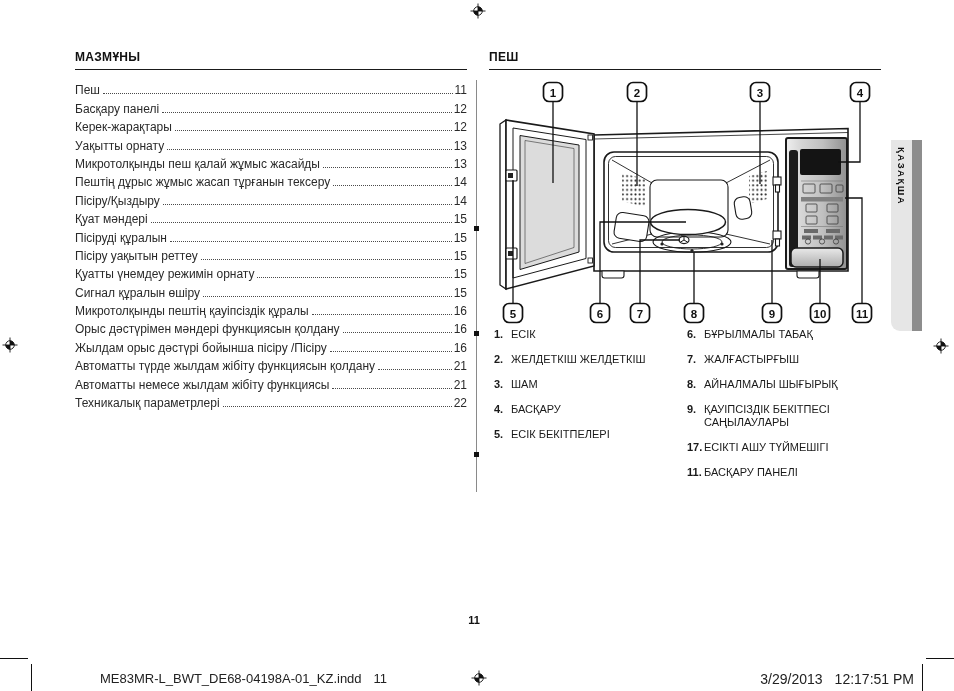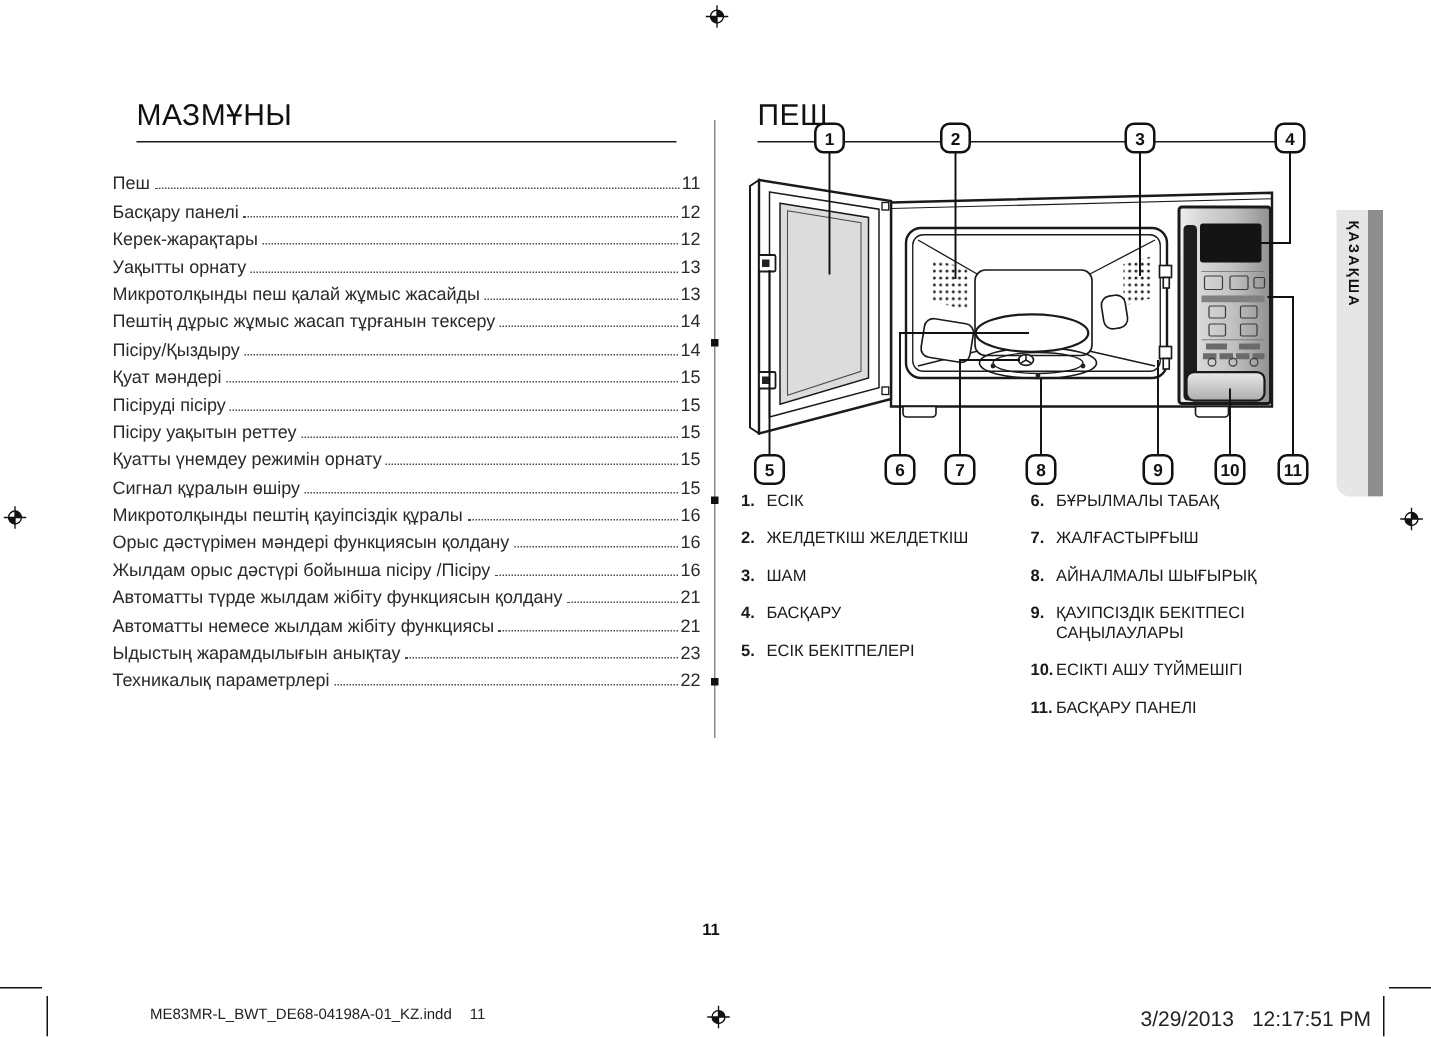--- a/index.html
+++ b/index.html
@@ -3,21 +3,21 @@
 <meta charset="utf-8">
 <style>
   html,body { margin:0; padding:0; }
   body {
     width:954px; height:691px; position:relative; overflow:hidden;
     background:#ffffff;
     font-family:"Liberation Sans","DejaVu Sans",sans-serif;
     color:#1a1a1a;
   }
   .col-title {
-    margin:16px; font-size:20px; font-weight:normal; letter-spacing:.3px; color:#111;
+    margin:0; font-size:12px; font-weight:bold; letter-spacing:.3px; color:#111;
     padding-bottom:5px; border-bottom:1.6px solid #1a1a1a;
   }
   
   .toc { position:absolute; left:75px; top:50px; width:392px; }
   .toc-list { margin-top:9px; }
   .toc-row { display:flex; align-items:flex-end; height:18.4px; font-size:12px; color:#2a2a2a; }
   .toc-label { white-space:nowrap; }
   .toc-dots { flex:1; border-bottom:1.6px dotted #4a4a4a; margin:0 2px 3px 3px; min-width:8px; }
   
   .divider { position:absolute; left:476px; top:80px; width:1px; height:412px; background:#8a8a8a; }
@@ -35,21 +35,21 @@
   .part-num { font-weight:bold; width:17px; flex-shrink:0; }
   
   .side-tab { position:absolute; left:891px; top:140px; width:31px; height:191px;
     background:#e6e6e6; border-radius:0 0 0 9px; overflow:hidden; }
   .side-tab-strip { position:absolute; right:0; top:0; bottom:0; width:10px; background:#8d8d8d; }
   .side-tab-text { position:absolute; top:7px; left:5px; writing-mode:vertical-rl;
     font-size:9.5px; font-weight:bold; letter-spacing:1.5px; color:#111; white-space:nowrap; }
   
   .page-num { position:absolute; left:460px; top:614px; width:28px; text-align:center;
     font-size:11px; font-weight:bold; color:#111; }
-  .footer-left  { position:absolute; left:100px; top:671px; font-size:10px; color:#222; }
+  .footer-left  { position:absolute; left:100px; top:671px; font-size:13px; color:#222; }
   .footer-right { position:absolute; right:40px; top:671px; font-size:14px; color:#222; }
   .f-gap { display:inline-block; width:12px; }
   .regmark { position:absolute; width:16px; height:16px; }
   .crop { position:absolute; background:#111; }
   .crop-hl { left:0;   top:658px; width:28px;  height:1.3px; }
   .crop-vl { left:31px; top:664px; width:1.3px; height:27px; }
   .crop-hr { left:926px; top:658px; width:28px; height:1.3px; }
   .crop-vr { left:922px; top:664px; width:1.3px; height:27px; }
 </style>
 </head>
@@ -126,21 +126,21 @@
         <span class="toc-label">Пісіру/Қыздыру</span>
         <span class="toc-dots"></span>
         <span class="toc-page">14</span>
       </div>
     <div class="toc-row">
         <span class="toc-label">Қуат мәндері</span>
         <span class="toc-dots"></span>
         <span class="toc-page">15</span>
       </div>
     <div class="toc-row">
-        <span class="toc-label">Пісіруді пісіру</span>
+        <span class="toc-label">Пісіруді құралын</span>
         <span class="toc-dots"></span>
         <span class="toc-page">15</span>
       </div>
     <div class="toc-row">
         <span class="toc-label">Пісіру уақытын реттеу</span>
         <span class="toc-dots"></span>
         <span class="toc-page">15</span>
       </div>
     <div class="toc-row">
         <span class="toc-label">Қуатты үнемдеу режимін орнату</span>
@@ -169,25 +169,20 @@
       </div>
     <div class="toc-row">
         <span class="toc-label">Автоматты түрде жылдам жібіту функциясын қолдану</span>
         <span class="toc-dots"></span>
         <span class="toc-page">21</span>
       </div>
     <div class="toc-row">
         <span class="toc-label">Автоматты немесе жылдам жібіту функциясы</span>
         <span class="toc-dots"></span>
         <span class="toc-page">21</span>
-      </div>
-    <div class="toc-row">
-        <span class="toc-label">Ыдыстың жарамдылығын анықтау</span>
-        <span class="toc-dots"></span>
-        <span class="toc-page">23</span>
       </div>
     <div class="toc-row">
         <span class="toc-label">Техникалық параметрлері</span>
         <span class="toc-dots"></span>
         <span class="toc-page">22</span>
       </div>
   </div>
 </section>
 
 <div class="divider"></div>
@@ -381,21 +376,21 @@
     </div>
   <div class="part">
       <span class="part-num">8.</span>
       <span class="part-label">АЙНАЛМАЛЫ ШЫҒЫРЫҚ</span>
     </div>
   <div class="part">
       <span class="part-num">9.</span>
       <span class="part-label">ҚАУІПСІЗДІК БЕКІТПЕСІ САҢЫЛАУЛАРЫ</span>
     </div>
   <div class="part">
-      <span class="part-num">10.</span>
+      <span class="part-num">17.</span>
       <span class="part-label">ЕСІКТІ АШУ ТҮЙМЕШІГІ</span>
     </div>
   <div class="part">
       <span class="part-num">11.</span>
       <span class="part-label">БАСҚАРУ ПАНЕЛІ</span>
     </div>
 </div>
 
 <div class="side-tab">
   <div class="side-tab-strip"></div>

